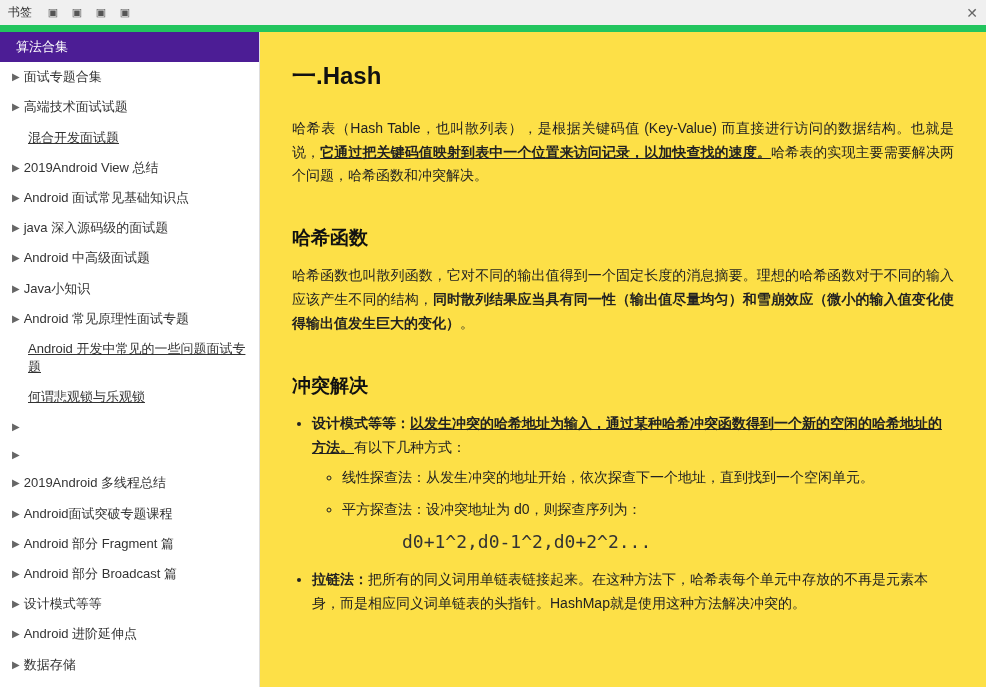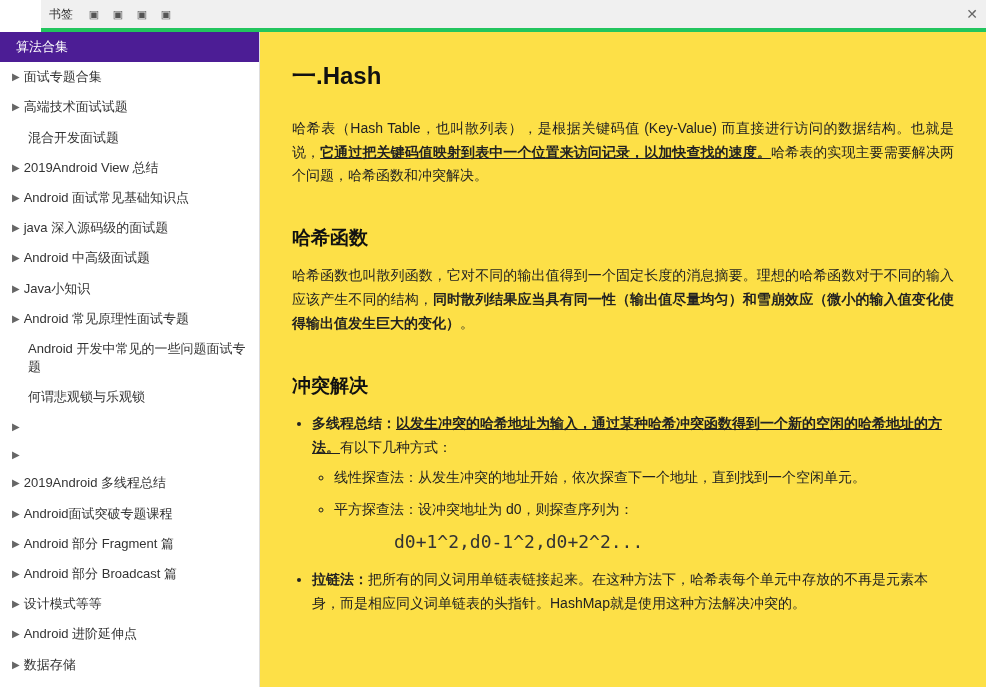--- a/index.html
+++ b/index.html
@@ -13,23 +13,22 @@
       background: #fff;
     }
 
     
     .titlebar {
       height: 32px;
       background: #f0f0f0;
       display: flex;
       align-items: center;
       padding: 0 8px;
-      border-bottom: 4px solid #22c55e;
+      border-bottom: 7px solid #22c55e;
       flex-shrink: 0;
-      margin-left: 41px;
     }
     .titlebar-label {
       font-size: 12px;
       color: #333;
       margin-right: 12px;
     }
     .titlebar-icons {
       display: flex;
       gap: 6px;
       align-items: center;
@@ -86,20 +85,21 @@
     .sidebar-item.active .arrow { color: #fff; }
     .sidebar-item .arrow {
       font-size: 10px;
       color: #666;
       margin-right: 4px;
       margin-top: 2px;
       flex-shrink: 0;
     }
     .sidebar-item.indent {
       padding-left: 24px;
+      text-decoration: underline;
     }
     .sidebar-item-label {
       flex: 1;
     }
 
     
     .content {
       flex: 1;
       overflow-y: auto;
       padding: 24px 32px;
@@ -139,21 +139,21 @@
       margin-top: 6px;
       list-style-type: circle;
     }
     .content .code-like {
       font-family: monospace;
       font-size: 18px;
       margin: 6px 0 6px 60px;
       color: #333;
     }
     .content .sub-list {
-      margin-left: 22px;
+      margin-left: 30px;
     }
   </style>
 </head>
 <body>
 
 <div class="titlebar">
   <span class="titlebar-label">书签</span>
   <div class="titlebar-icons">
     <span class="titlebar-icon">▣</span>
     <span class="titlebar-icon">▣</span>
@@ -261,21 +261,21 @@
     <h2>哈希函数</h2>
 
     <p>
       哈希函数也叫散列函数，它对不同的输出值得到一个固定长度的消息摘要。理想的哈希函数对于不同的输入应该产生不同的结构，<span class="bold">同时散列结果应当具有同一性（输出值尽量均匀）和雪崩效应（微小的输入值变化使得输出值发生巨大的变化）</span>。
     </p>
 
     <h2>冲突解决</h2>
 
     <ul>
       <li>
-        <span class="bold">多线程总结：</span><span class="bold underline">以发生冲突的哈希地址为输入，通过某种哈希冲突函数得到一个新的空闲的哈希地址的方法。</span>有以下几种方式：
+        <span class="bold">设计模式等等：</span><span class="bold underline">以发生冲突的哈希地址为输入，通过某种哈希冲突函数得到一个新的空闲的哈希地址的方法。</span>有以下几种方式：
         <ul class="sub-list">
           <li>线性探查法：从发生冲突的地址开始，依次探查下一个地址，直到找到一个空闲单元。</li>
           <li>
             平方探查法：设冲突地址为 d0，则探查序列为：
             <div class="code-like">d0+1^2,d0-1^2,d0+2^2...</div>
           </li>
         </ul>
       </li>
       <li>
         <span class="bold">拉链法：</span>把所有的同义词用单链表链接起来。在这种方法下，哈希表每个单元中存放的不再是元素本身，而是相应同义词单链表的头指针。HashMap就是使用这种方法解决冲突的。

